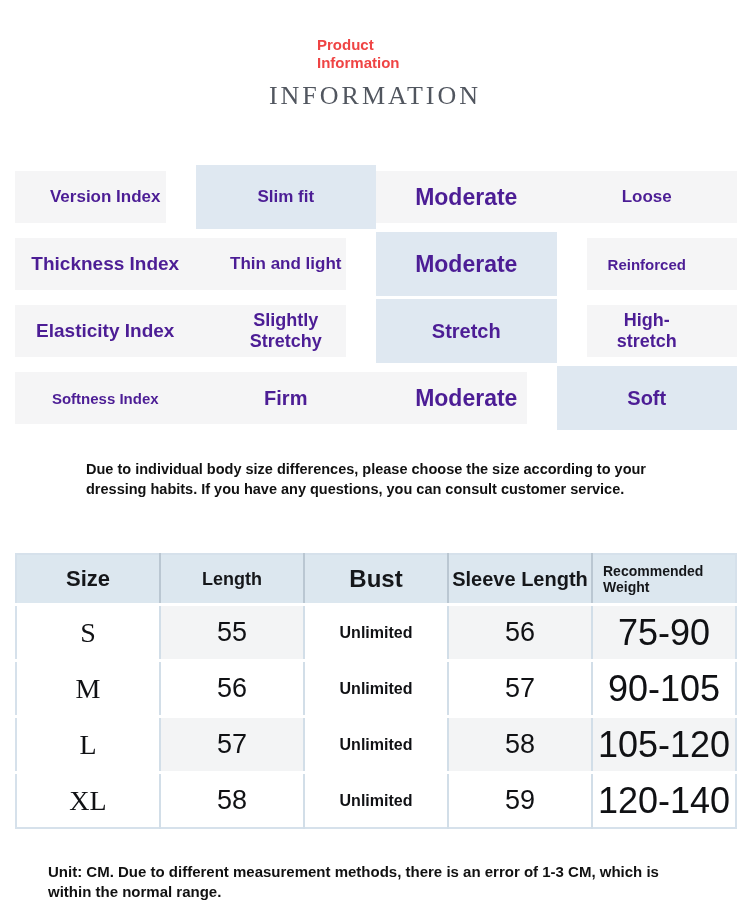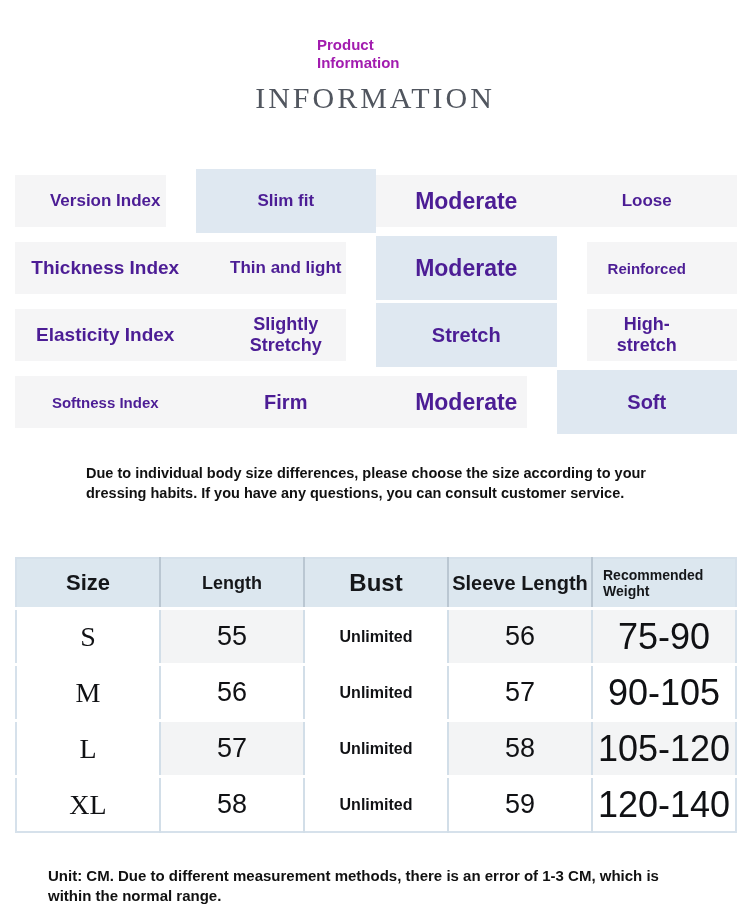--- a/index.html
+++ b/index.html
@@ -11,28 +11,28 @@
     overflow:hidden;
   }
 
   
   .eyebrow{
     margin:36px 0 0 317px;
     width:132px;
     font-size:15px;
     font-weight:bold;
     line-height:1.2;
-    color:#a21caf;
+    color:#ef4444;
   }
   .title{
     margin:9px 0 0;
     text-align:center;
     font-family:"Liberation Serif","DejaVu Serif",serif;
     font-weight:normal;
-    font-size:30px;
+    font-size:26px;
     letter-spacing:3px;
     color:#51565f;
   }
 
   
   .index-section{margin-top:60px;}
   .irow{
     display:flex;
     height:52px;
     width:722px;

